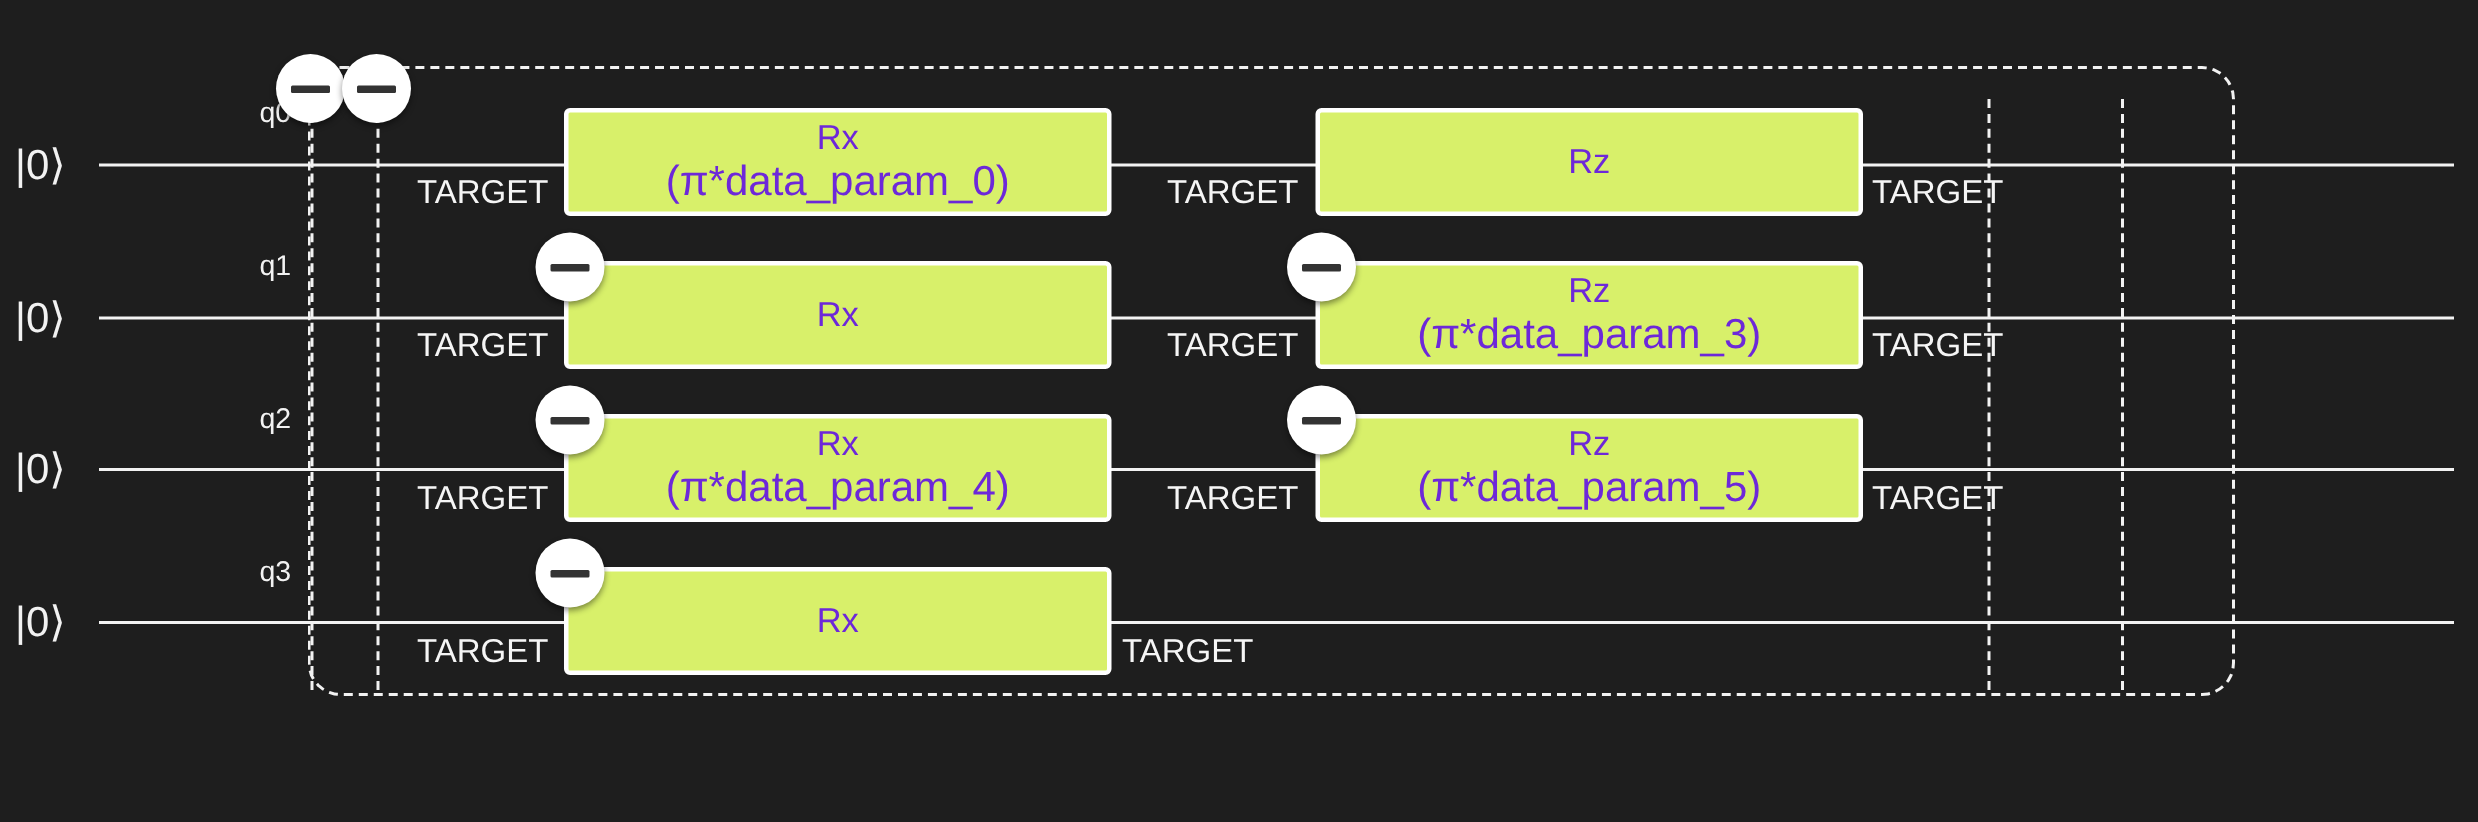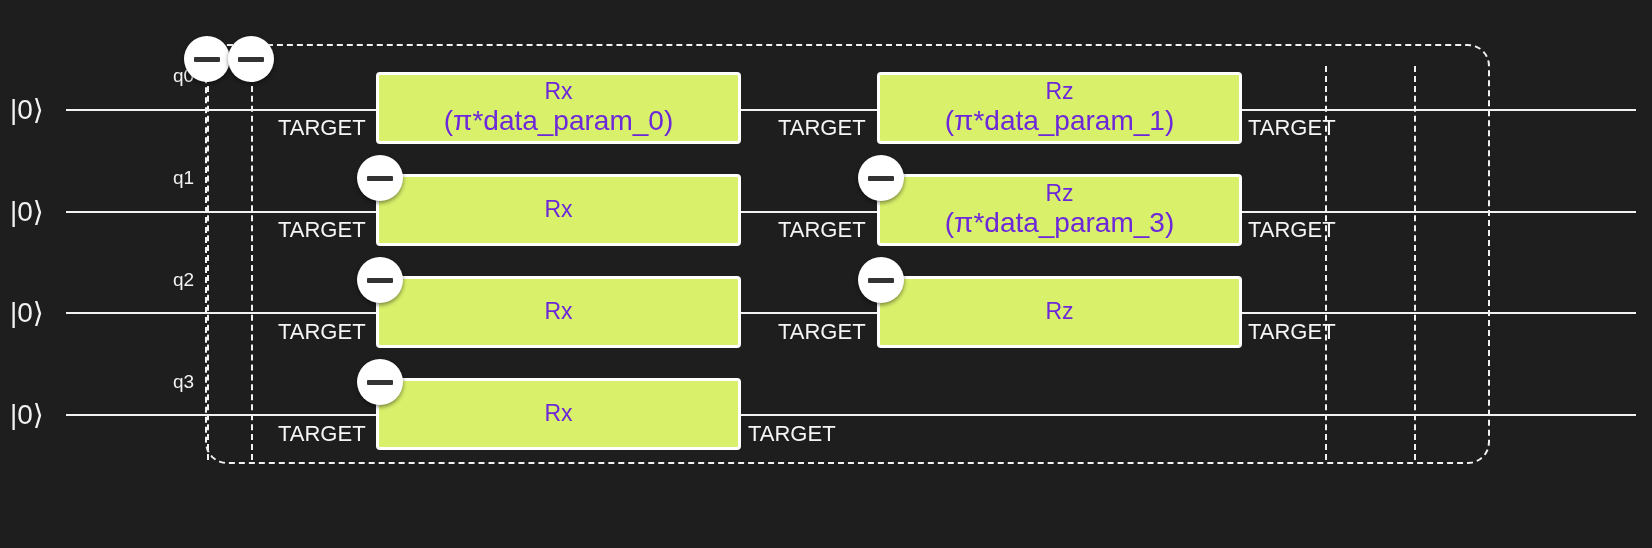--- a/index.html
+++ b/index.html
@@ -149,35 +149,36 @@
 
   <div class="gate" style="left:376px; top:72px; width:365px; height:72px;">
     <div class="g-name">Rx</div>
     <div class="g-param">(π*data_param_0)</div>
   </div>
   <div class="gate" style="left:376px; top:174px; width:365px; height:72px;">
     <div class="g-name">Rx</div>
   </div>
   <div class="gate" style="left:376px; top:276px; width:365px; height:72px;">
     <div class="g-name">Rx</div>
+    <div class="g-param">(π*data_param_4)</div>
   </div>
   <div class="gate" style="left:376px; top:378px; width:365px; height:72px;">
     <div class="g-name">Rx</div>
   </div>
 
   <div class="gate" style="left:877px; top:72px; width:365px; height:72px;">
     <div class="g-name">Rz</div>
-    <div class="g-param">(π*data_param_1)</div>
   </div>
   <div class="gate" style="left:877px; top:174px; width:365px; height:72px;">
     <div class="g-name">Rz</div>
     <div class="g-param">(π*data_param_3)</div>
   </div>
   <div class="gate" style="left:877px; top:276px; width:365px; height:72px;">
     <div class="g-name">Rz</div>
+    <div class="g-param">(π*data_param_5)</div>
   </div>
 
   <div class="ctrl" style="left:184px; top:36px;">
     <div class="bar"></div>
   </div>
   <div class="ctrl" style="left:228px; top:36px;">
     <div class="bar"></div>
   </div>
 
   <div class="ctrl" style="left:357px; top:155px;">

